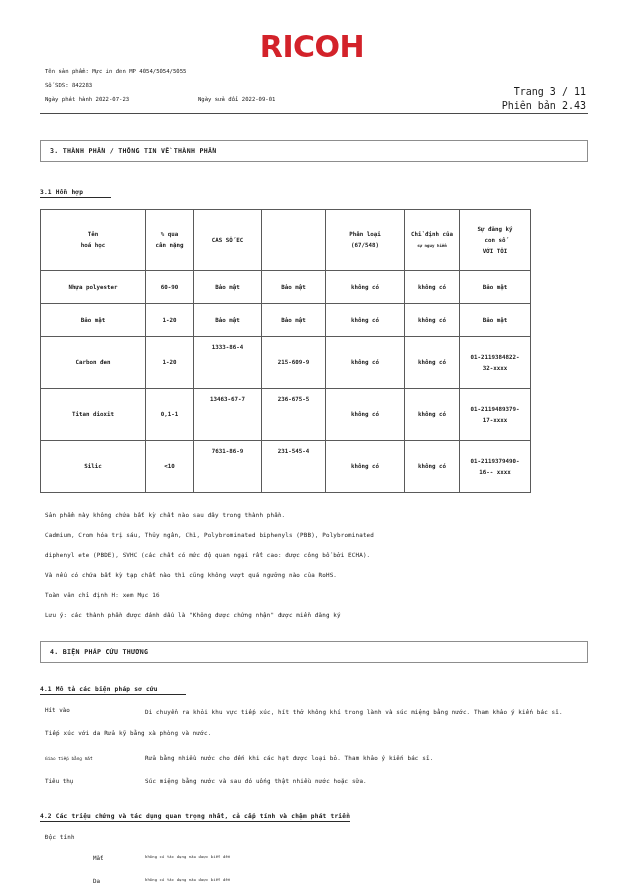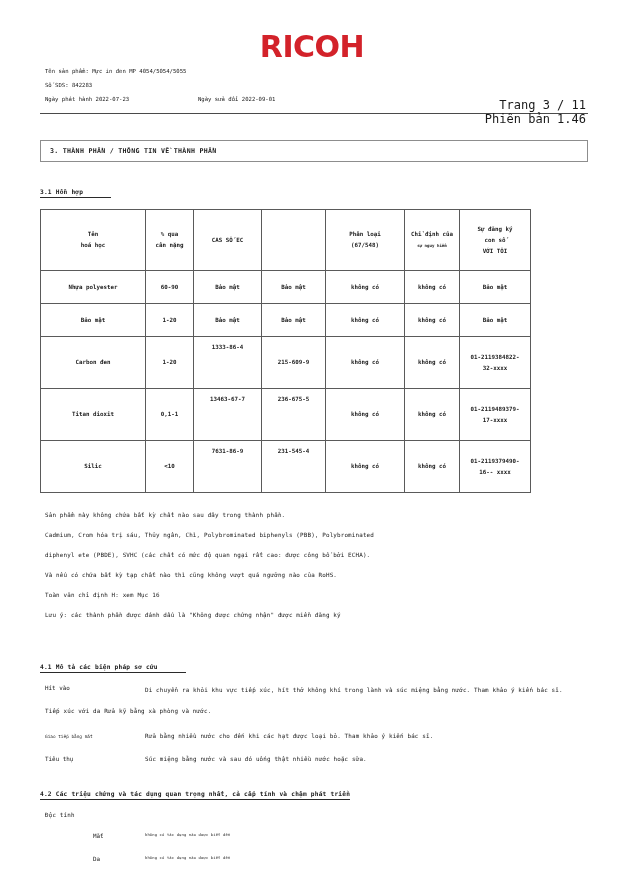--- a/index.html
+++ b/index.html
@@ -45,21 +45,21 @@
     font-size: 5.6px;
     line-height: 1.1;
     padding-top: 6px;
   }
   .doc-head .line {
     position: relative;
     height: 14px;
   }
   .dh-left { position: absolute; left: 5px; top: 0; white-space: nowrap; }
   .dh-mid  { position: absolute; left: 158px; top: 0; white-space: nowrap; }
-  .dh-right{ position: absolute; right: 2px; top: 17px; white-space: nowrap; font-size: 12px; }
+  .dh-right{ position: absolute; right: 2px; top: 4px; white-space: nowrap; font-size: 10px; }
 
   .rule {
     border-top: 1.6px solid #4a4a4a;
     margin-top: 3px;
   }
 
   
   .section-banner {
     border: 1px solid #8d8d8d;
     height: 20px;
@@ -153,21 +153,21 @@
     <div class="line">
       <span class="dh-left">Tên sản phẩm: Mực in đen MP 4054/5054/5055</span>
     </div>
     <div class="line">
       <span class="dh-left">Số SDS: 842283</span>
       <span class="dh-right">Trang 3 / 11</span>
     </div>
     <div class="line">
       <span class="dh-left">Ngày phát hành 2022-07-23</span>
       <span class="dh-mid">Ngày sửa đổi 2022-09-01</span>
-      <span class="dh-right">Phiên bản 1.46</span>
+      <span class="dh-right">Phiên bản 2.43</span>
     </div>
     <div class="rule"></div>
   </div>
 
   <div style="height:26px"></div>
   <div class="section-banner">
     <span>3. THÀNH PHẦN / THÔNG TIN VỀ THÀNH PHẦN</span>
   </div>
 
   <div style="height:17px"></div>
@@ -268,20 +268,23 @@
   <div class="para-block">
     <p class="para">Sản phẩm này không chứa bất kỳ chất nào sau đây trong thành phần.</p>
     <p class="para">Cadmium, Crom hóa trị sáu, Thủy ngân, Chì, Polybrominated biphenyls (PBB), Polybrominated</p>
     <p class="para">diphenyl ete (PBDE), SVHC (các chất có mức độ quan ngại rất cao: được công bố bởi ECHA).</p>
     <p class="para">Và nếu có chứa bất kỳ tạp chất nào thì cũng không vượt quá ngưỡng nào của RoHS.</p>
     <p class="para">Toàn văn chỉ định H: xem Mục 16</p>
     <p class="para">Lưu ý: các thành phần được đánh dấu là "Không được chứng nhận" được miễn đăng ký</p>
   </div>
 
   <div style="height:9px"></div>
+  <div class="section-banner">
+    <span>4. BIỆN PHÁP CỨU THƯƠNG</span>
+  </div>
 
   <div style="height:13px"></div>
   <div>
     <span class="subsection">4.1 Mô tả các biện pháp sơ cứu</span>
   </div>
 
   <div style="height:12px"></div>
 
   <div class="defrow">
     <span class="lbl">Hít vào</span>

